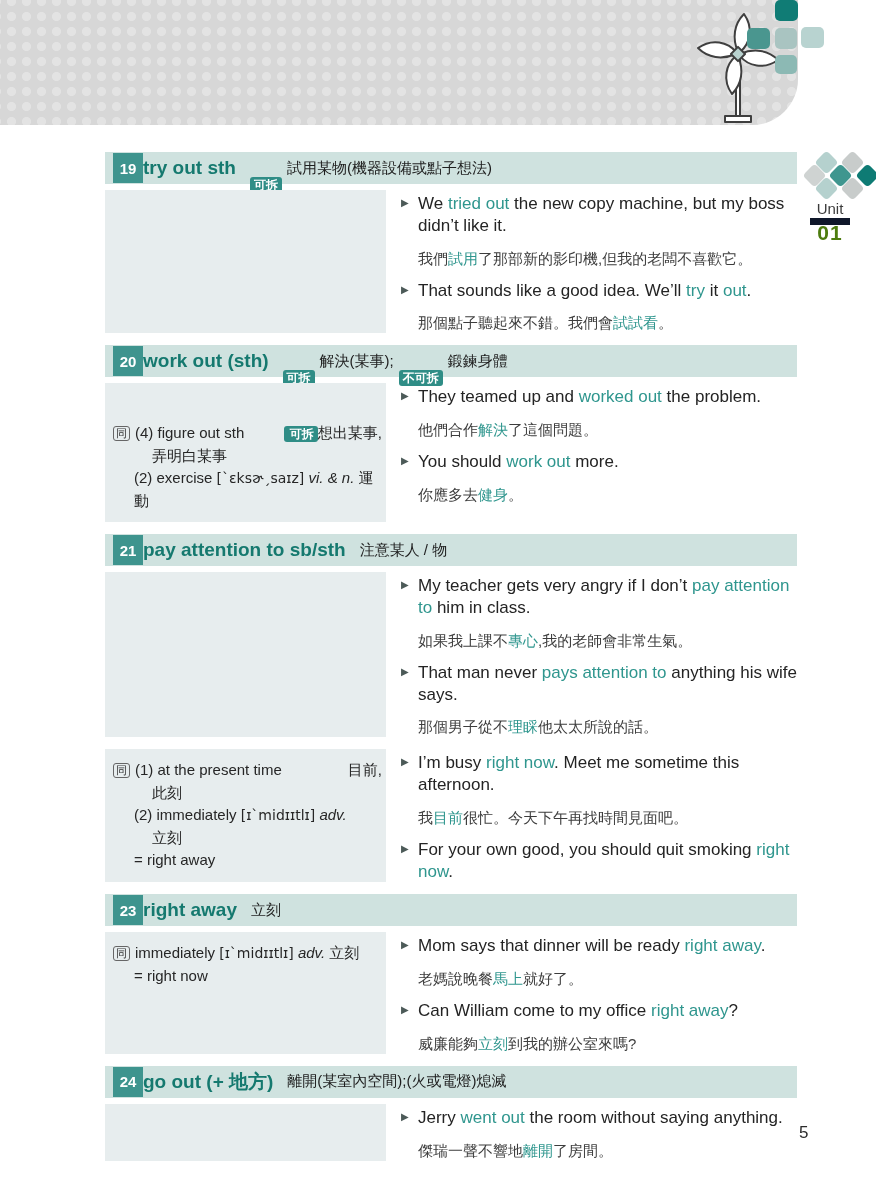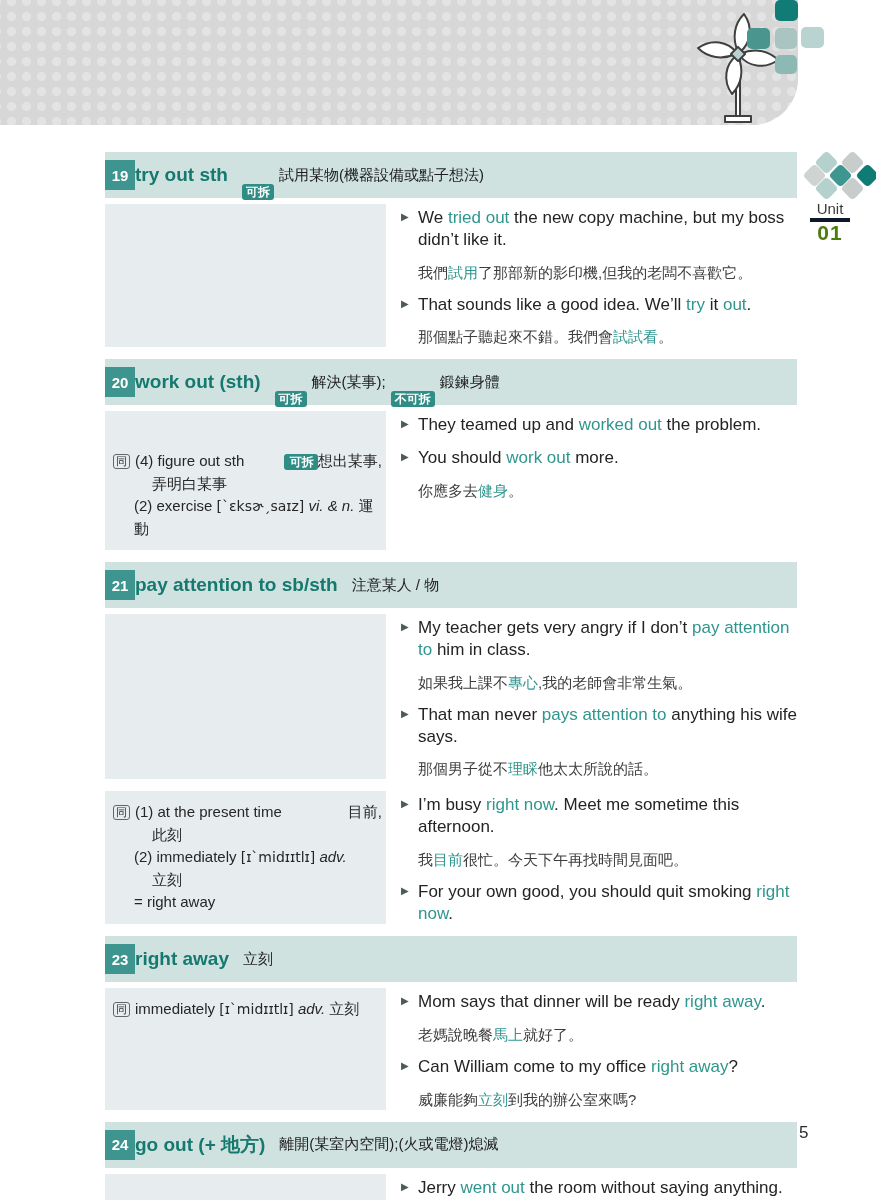--- a/index.html
+++ b/index.html
@@ -17,28 +17,28 @@
   .sq2{left:747px;top:28px;width:23px;height:21px;background:var(--sq-med,#4a968f);}
   .sq3{left:775px;top:28px;width:22px;height:21px;background:#a9c4c1;}
   .sq4{left:801px;top:27px;width:23px;height:21px;background:#b8d3d0;}
   .sq5{left:775px;top:55px;width:22px;height:19px;background:#8cb9b4;}
   .pinwheel{position:absolute;left:692px;top:6px;}
 
   
   .unit-marker{position:absolute;left:800px;top:150px;width:76px;height:110px;}
   .dmd{position:absolute;width:17px;height:17px;border-radius:4px;transform:rotate(45deg);}
   .unit-label{position:absolute;top:50px;left:10px;width:40px;text-align:center;
-    font-size:15px;color:#3b3b3b;border-bottom:4px solid #0f172a;padding-bottom:1px;}
+    font-size:15px;color:#3b3b3b;border-bottom:7px solid #0f172a;padding-bottom:1px;}
   .unit-number{position:absolute;top:71px;left:10px;width:40px;text-align:center;
     font-size:21px;font-weight:bold;color:#4d7c0f;letter-spacing:1px;}
 
   
   .entries{position:absolute;left:105px;top:152px;width:692px;}
   .entry{margin-bottom:12px;}
-  .ehead{display:flex;align-items:center;height:46px;background:var(--bar-bg,#cfe2df);}
+  .ehead{display:flex;align-items:center;height:32px;background:var(--bar-bg,#cfe2df);padding-left:8px;}
   .badge{width:30px;height:30px;flex:0 0 30px;background:var(--badge-bg,#3e948e);color:#fff;
     font-weight:bold;font-size:15px;display:flex;align-items:center;justify-content:center;}
   .phrase{color:var(--accent,#15796f);font-weight:bold;font-size:19px;margin:0 14px 0 0;white-space:nowrap;}
   .hitems{display:flex;align-items:center;gap:5px;font-size:15px;color:#1e1e1e;white-space:nowrap;}
   .tagbox{background:var(--tag-bg,#2f8d86);color:#fff;font-size:12px;font-weight:bold;
     padding:2px 4px;border-radius:3px;line-height:1;margin-top:33px;}
   .ebody{display:flex;gap:15px;margin-top:6px;align-items:stretch;}
   .notes{width:281px;flex:0 0 281px;box-sizing:border-box;background:var(--notes-bg,#e7edee);
     padding:10px 4px 10px 8px;font-size:15px;color:#262626;line-height:1.5;}
   .nline{display:flex;align-items:baseline;}
@@ -143,20 +143,21 @@
             <div class="nline indent-2">
               <span>弄明白某事</span>
             </div>
             <div class="nline indent-1">
               <span>(2) exercise <span class="phon">[ˋɛksɚˏsaɪz]</span> <span class="it">vi. &amp; n.</span> 運動</span>
             </div>
           </div>
           <div class="examples">
             <div class="ex">
               <div class="en"><span class="bullet">▶</span>They teamed up and <span class="hl">worked out</span> the problem.</div>
+              <div class="zh">他們合作<span class="hl">解決</span>了這個問題。</div>
             </div>
             <div class="ex">
               <div class="en"><span class="bullet">▶</span>You should <span class="hl">work out</span> more.</div>
               <div class="zh">你應多去<span class="hl">健身</span>。</div>
             </div>
           </div>
         </div>
       </section>
       <section class="entry">
         <header class="ehead">
@@ -219,20 +220,23 @@
           <span class="hitems">
             <span>立刻</span>
           </span>
         </header>
         <div class="ebody">
           <div class="notes">
             <div class="nline">
               <span class="syn">同</span>
               <span>immediately <span class="phon">[ɪˋmidɪɪtlɪ]</span> <span class="it">adv.</span> 立刻</span>
             </div>
+            <div class="nline indent-1">
+              <span>= right now</span>
+            </div>
           </div>
           <div class="examples">
             <div class="ex">
               <div class="en"><span class="bullet">▶</span>Mom says that dinner will be ready <span class="hl">right away</span>.</div>
               <div class="zh">老媽說晚餐<span class="hl">馬上</span>就好了。</div>
             </div>
             <div class="ex">
               <div class="en"><span class="bullet">▶</span>Can William come to my office <span class="hl">right away</span>?</div>
               <div class="zh">威廉能夠<span class="hl">立刻</span>到我的辦公室來嗎?</div>
             </div>

